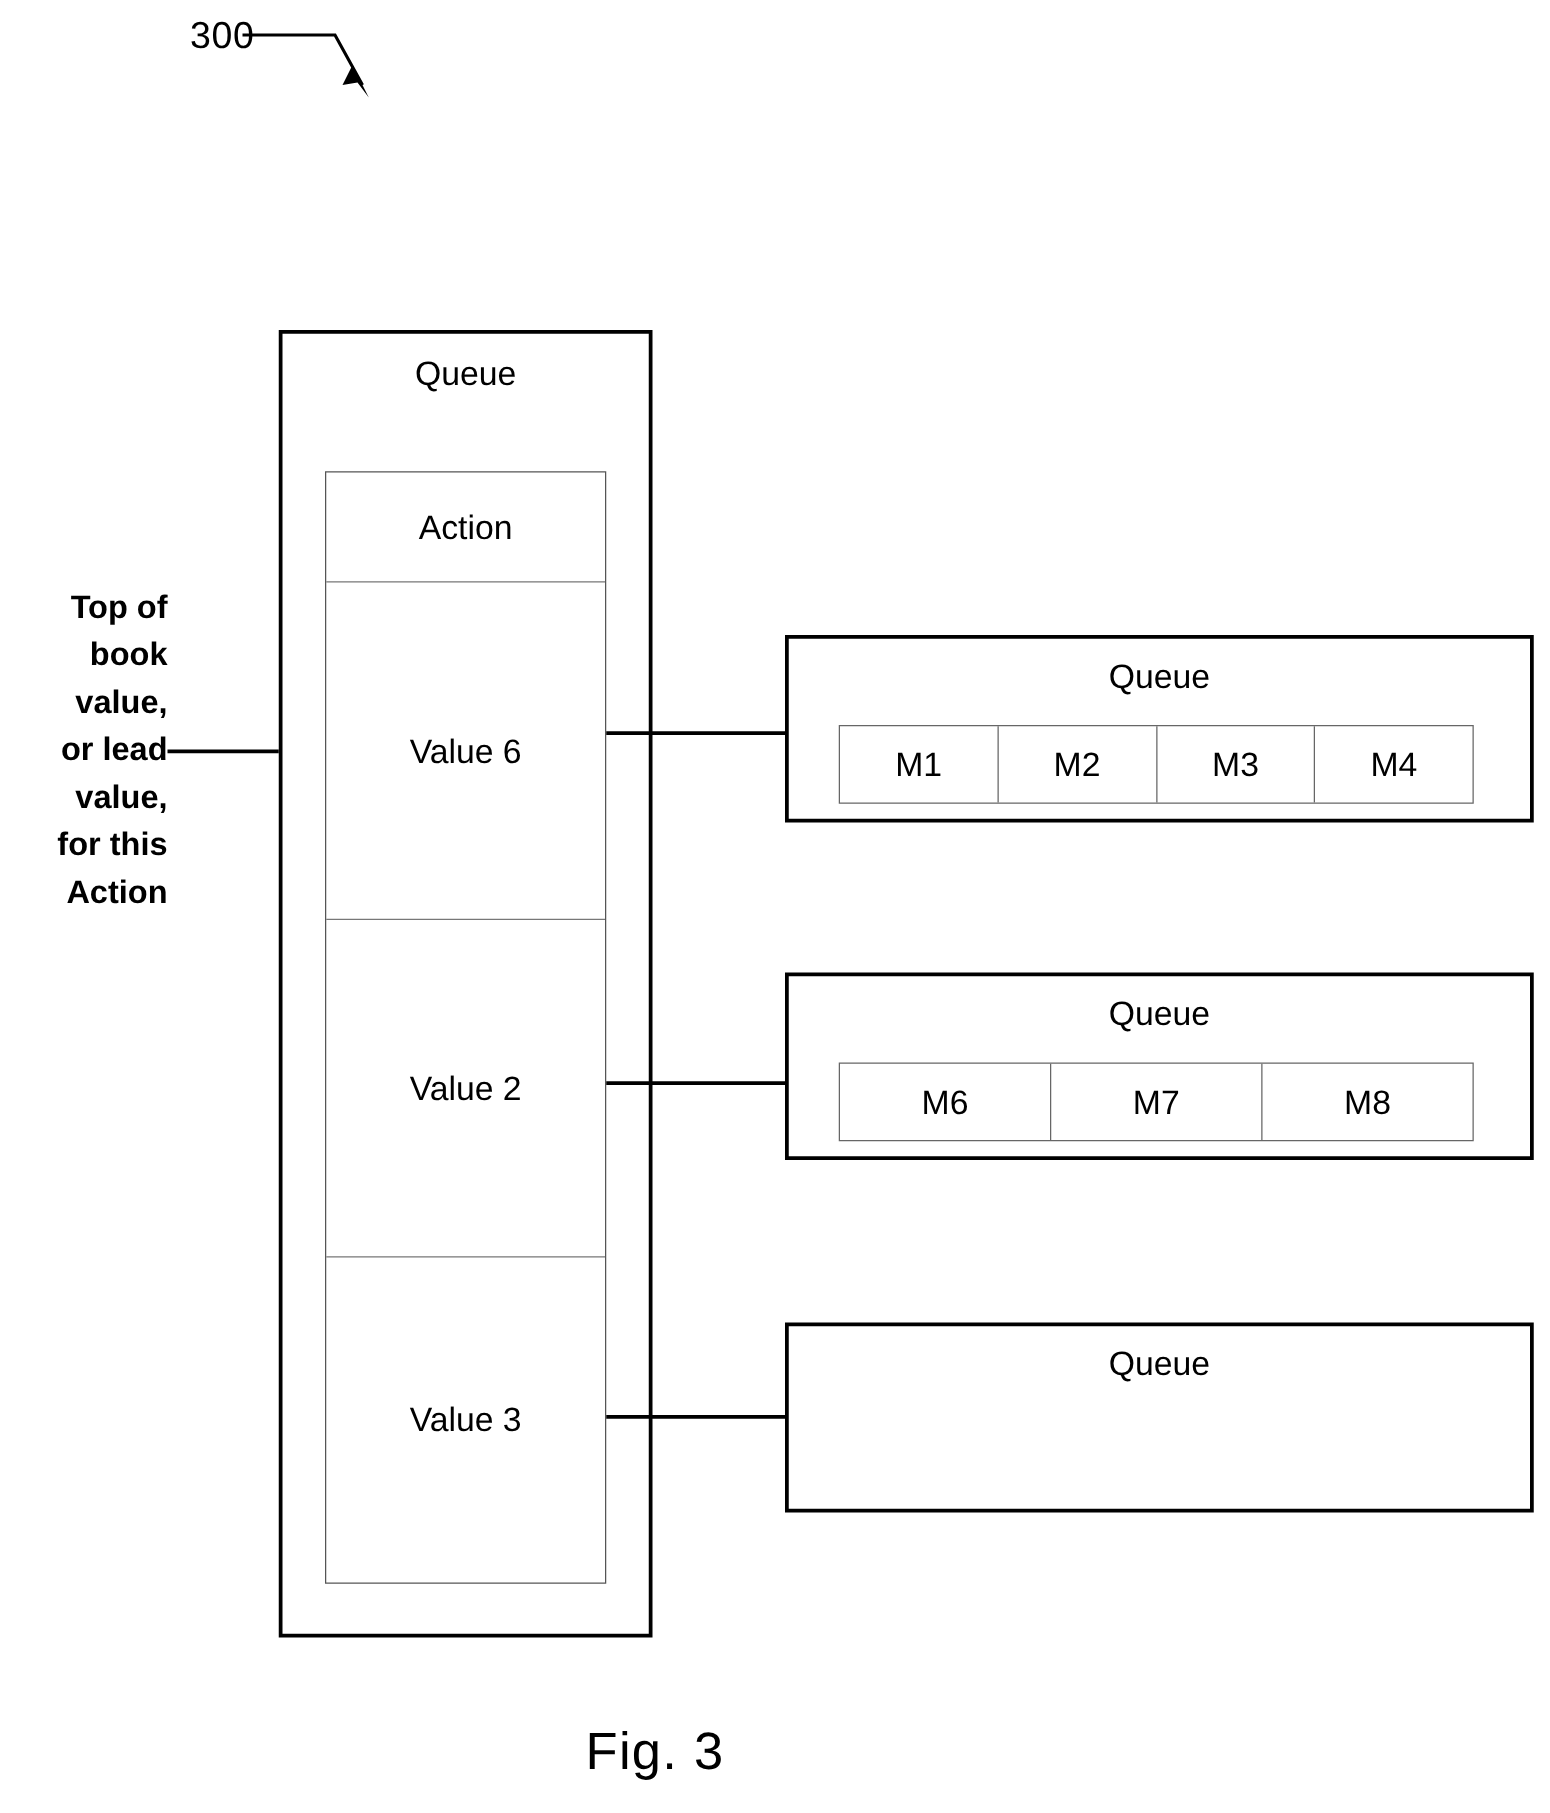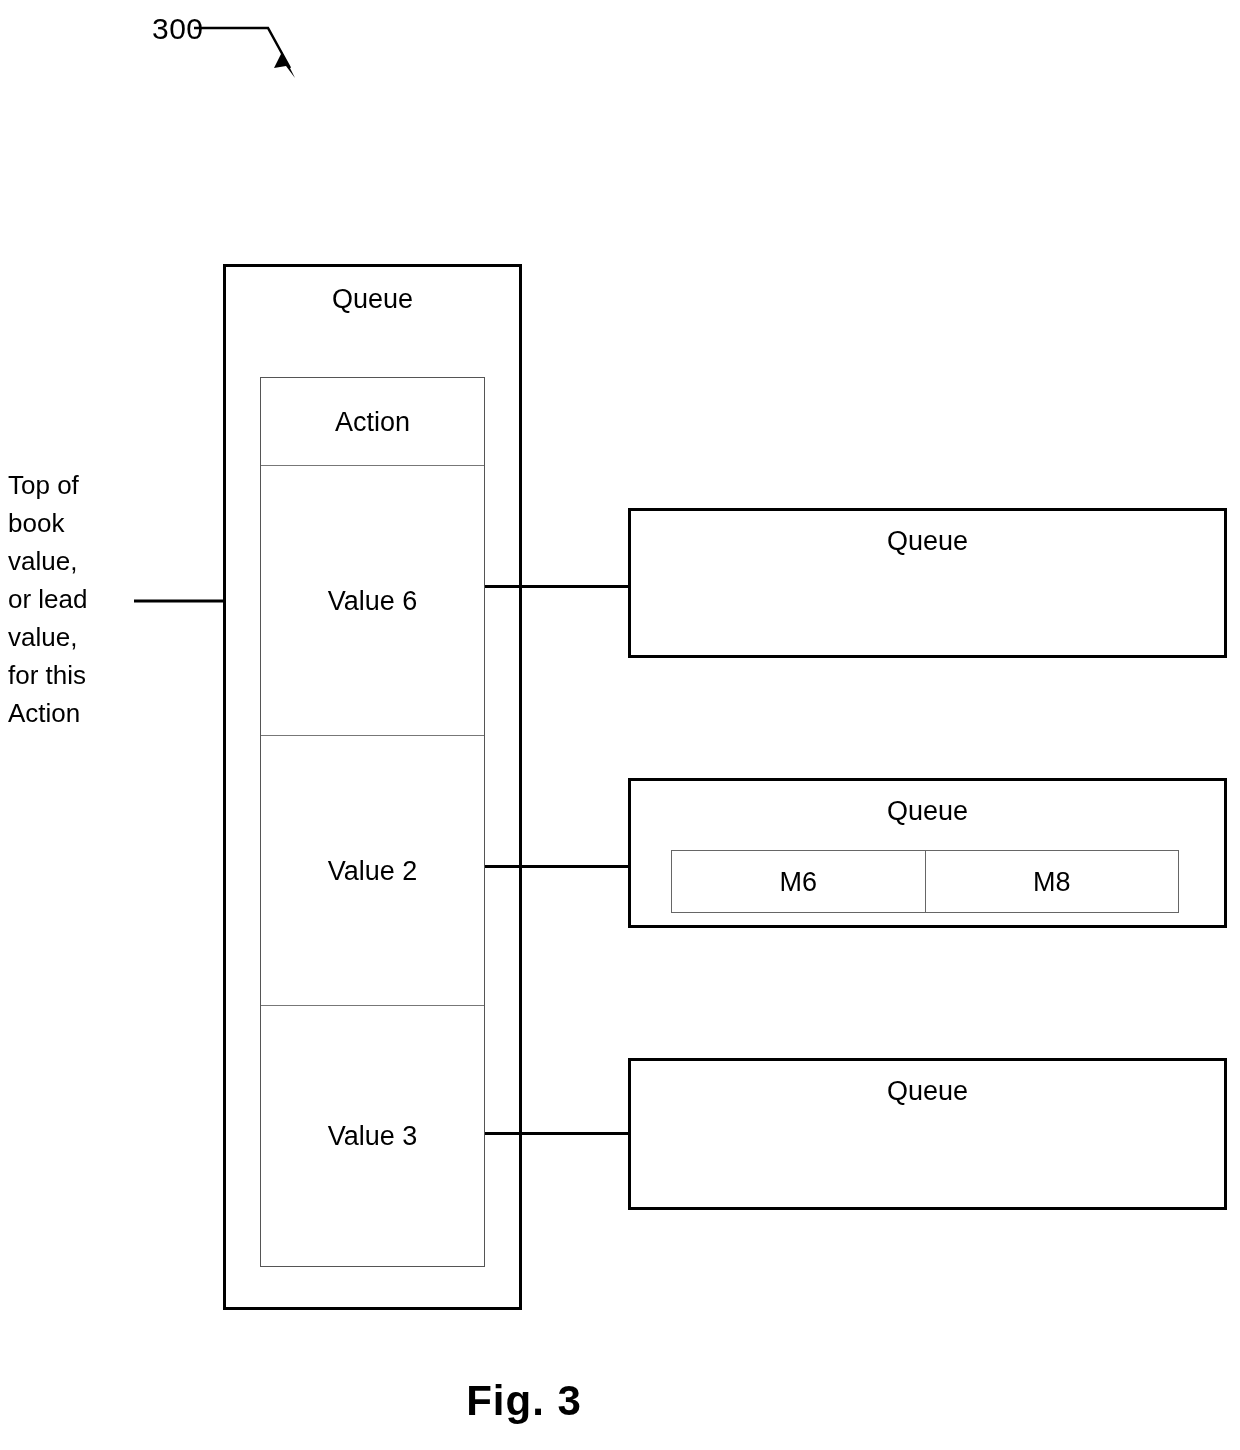--- a/index.html
+++ b/index.html
@@ -36,23 +36,23 @@
     width: 130px;
     height: 90px;
   }
 
   
   #lead-label {
     position: absolute;
     left: 8px;
     top: 466px;
     width: 126px;
-    text-align: left;
+    text-align: right;
     font-size: 26px;
-    font-weight: normal;
+    font-weight: bold;
     line-height: 38px;
   }
   #lead-label .ln { display: block; white-space: nowrap; }
 
   
   #lead-arrow {
     position: absolute;
     left: 132px;
     top: 586px;
     width: 134px;
@@ -177,21 +177,20 @@
   
   #fig-caption {
     position: absolute;
     left: 0;
     top: 1376px;
     width: 1048px;
     text-align: center;
     font-size: 42px;
     line-height: 50px;
     letter-spacing: 1px;
-    font-weight: bold;
   }
 </style>
 </head>
 <body>
 
 <div id="canvas">
 
   <div id="ref-numeral">300</div>
   <svg id="ref-leader" viewBox="0 0 130 90">
     <path d="M4 28 L78 28 L100 68" stroke="#000000" stroke-width="2.5" fill="none"></path>
@@ -223,26 +222,33 @@
       <div class="act-cell" id="cell-value3">Value 3</div>
     </div>
   </div>
 
   <div class="connector" style="left:485px; top:585px; width:146px;"></div>
   <div class="connector" style="left:485px; top:865px; width:146px;"></div>
   <div class="connector" style="left:485px; top:1132px; width:146px;"></div>
 
   <div class="sub-queue" id="sub-queue-1">
     <div class="sub-queue-title">Queue</div>
+    <div class="msg-strip">
+      <div class="msg-cell">M1</div>
+      <div class="msg-cell">M2</div>
+      <div class="msg-cell">M3</div>
+      <div class="msg-cell">M4</div>
+    </div>
   </div>
 
   <div class="sub-queue" id="sub-queue-2">
     <div class="sub-queue-title">Queue</div>
     <div class="msg-strip">
       <div class="msg-cell">M6</div>
+      <div class="msg-cell">M7</div>
       <div class="msg-cell">M8</div>
     </div>
   </div>
 
   <div class="sub-queue" id="sub-queue-3">
     <div class="sub-queue-title">Queue</div>
   </div>
 
   <div id="fig-caption">Fig. 3</div>
 

